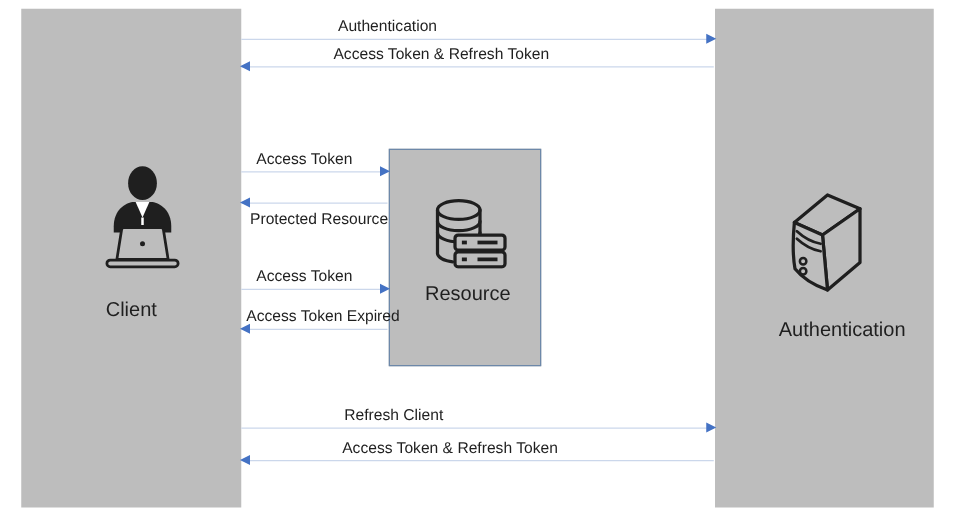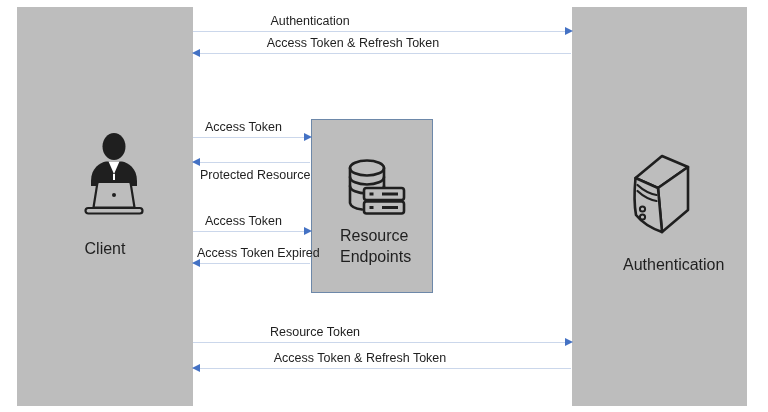--- a/index.html
+++ b/index.html
@@ -59,23 +59,22 @@
       <g stroke="var(--ink)" stroke-width="2.6" fill="var(--box-fill)" stroke-linejoin="round">
         <rect x="18" y="30" width="40" height="12" rx="2.5"></rect>
         <rect x="18" y="43.5" width="40" height="12" rx="2.5"></rect>
       </g>
       <rect x="23.5" y="34.5" width="4" height="3" fill="var(--ink)"></rect>
       <rect x="36" y="34.5" width="16" height="3" fill="var(--ink)"></rect>
       <rect x="23.5" y="48" width="4" height="3" fill="var(--ink)"></rect>
       <rect x="36" y="48" width="16" height="3" fill="var(--ink)"></rect>
     </svg>
   </div>
-  <div class="node-label" style="left:340px;top:225px;">
+  <div class="node-label" style="left:340px;top:225px;text-align:right;">
     <div>Resource</div>
-    <div>Endpoints</div>
   </div>
 
   <div class="icon" style="left:628px;top:152px;">
     <svg width="66" height="84" viewBox="0 0 66 84">
       <g stroke="var(--ink)" stroke-width="2.6" fill="var(--box-fill)" stroke-linejoin="round">
         <polygon points="7.5,26 34,4 60,15 30,36"></polygon>
         <polygon points="30,36 60,15 60,58 34,80"></polygon>
         <path d="M7.5 26 C6 42 6 52 8 63 C14 70.5 24 76.5 34 80 L30 36 Z"></path>
       </g>
       <g stroke="var(--ink)" stroke-width="2.2" fill="none" stroke-linecap="round">
@@ -119,21 +118,21 @@
     <div class="line"></div>
     <div class="head-right"></div>
   </div>
 
   <div class="arrow-label" style="left:197px;top:246px;">Access Token Expired</div>
   <div class="arrow" style="left:193px;top:259px;width:118px;">
     <div class="line"></div>
     <div class="head-left"></div>
   </div>
 
-  <div class="arrow-label centered" style="left:315px;top:325px;">Resource Token</div>
+  <div class="arrow-label centered" style="left:315px;top:325px;">Refresh Client</div>
   <div class="arrow" style="left:193px;top:338px;width:379px;">
     <div class="line"></div>
     <div class="head-right"></div>
   </div>
 
   <div class="arrow-label centered" style="left:360px;top:351px;">Access Token &amp; Refresh Token</div>
   <div class="arrow" style="left:193px;top:364px;width:379px;">
     <div class="line"></div>
     <div class="head-left"></div>
   </div>

